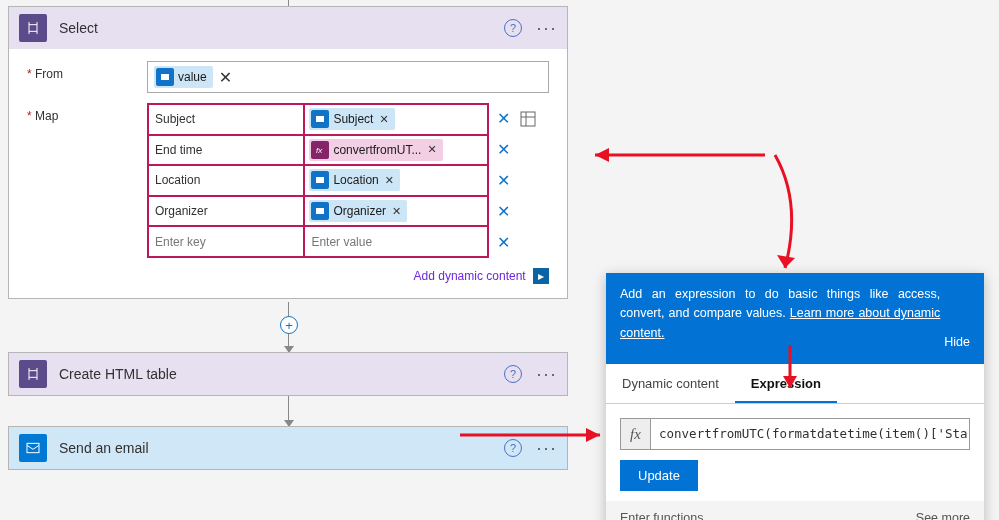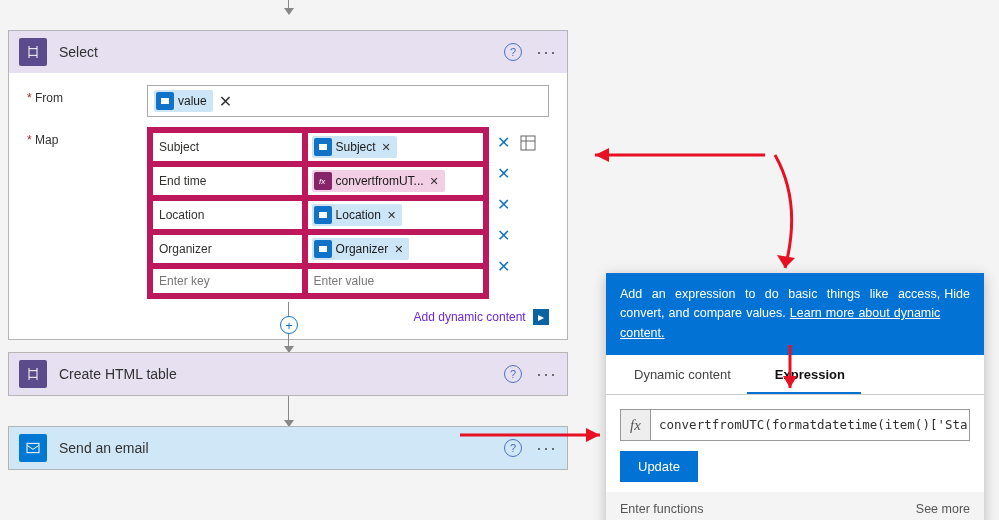--- a/index.html
+++ b/index.html
@@ -26,59 +26,59 @@
   .from-box { border:1px solid #aaa; height:32px; display:flex; align-items:center; padding:0 6px; gap:6px;}
   .token { display:inline-flex; align-items:center; height:22px; padding:0 6px 0 2px; border-radius:2px; font-size:12px; gap:4px;}
   .token .tk-icon { width:18px;height:18px;background:#1173c7;border-radius:2px;display:flex;align-items:center;justify-content:center; }
   .token .tk-icon svg{width:10px;height:10px;fill:#fff;}
   .token-blue { background:#cde6f7; color:#1a1a1a;}
   .token-pink { background:#f2cfe4; color:#1a1a1a;}
   .token-pink .tk-icon{ background:#86246a; }
   .token .tk-x { font-size:11px; color:#333; margin-left:2px;}
   .bare-x { font-size:16px; color:#333; }
   .map-table { width:100%; border-collapse:collapse; }
-  .map-table td { border:6px solid #be185d; height:30px; padding:4px 6px; font-size:12px; vertical-align:middle;}
+  .map-table td { border:2px solid #be185d; height:30px; padding:4px 6px; font-size:12px; vertical-align:middle;}
   .map-table td.val { padding:3px 4px;}
   .row-tail { width:60px; display:flex; align-items:center; gap:10px; justify-content:flex-start; padding-left:8px;}
   .row-x { color:#1173c7; font-size:16px; font-weight:300;}
   .switch-ic { width:16px;height:16px;}
   .empty-key, .empty-val { color:#777; }
   .add-dyn { text-align:right; font-size:12px; margin-top:6px;}
   .add-dyn a { color:#6d28d9; text-decoration:none;}
   .add-dyn .sq { display:inline-flex;width:16px;height:16px;background:#0a64a4;color:#fff;align-items:center;justify-content:center;font-size:12px;margin-left:4px;}
   .connector-line { position:absolute; left:288px; width:1px; background:#888;}
   .arrow-down::after{ content:""; position:absolute; left:-4px; bottom:-1px; border-left:5px solid transparent;border-right:5px solid transparent;border-top:7px solid #888;}
   .plus-circle{ position:absolute; left:280px; width:18px;height:18px;border:1px solid #1173c7;border-radius:50%;background:#fff;display:flex;align-items:center;justify-content:center;color:#1173c7;font-size:13px;}
 
   
   .panel { position:absolute; right:15px; top:273px; width:378px; background:#fff; box-shadow:0 3px 12px rgba(0,0,0,.25); }
   .panel-top { background:#0273d4; color:#fff; padding:12px 14px; font-size:12.5px; line-height:1.55; display:flex; gap:4px; text-align:justify;}
   .panel-top a { color:#fff; text-decoration:underline;}
-  .panel-hide { font-size:12.5px; }
+  .panel-hide { font-size:12.5px;margin-top:48px; }
   .tabs { display:flex; border-bottom:1px solid #ccc; }
-  .tab { padding:12px 16px 10px 28px; font-size:13px; color:#444;}
+  .tab { padding:12px 16px 10px 16px; font-size:13px; color:#444;}
   .tab.active { font-weight:600; border-bottom:2px solid #0273d4; color:#111;}
   .expr-row { display:flex; align-items:center; margin:14px 14px 10px 14px; border:1px solid #999;}
   .fx-badge { width:30px;height:30px; background:#eee; display:flex;align-items:center;justify-content:center;font-style:italic;font-family:serif;font-size:15px;color:#555;border-right:1px solid #999;}
   .expr-input { flex:1; padding:0 8px; font-family:Consolas,monospace; font-size:12.5px; height:30px; line-height:30px; overflow:hidden; white-space:nowrap;}
   .update-btn { margin:0 14px 10px 14px; background:#0273d4; color:#fff; border:none; padding:8px 18px; font-size:13px;}
   .funcs { background:#f4f4f4; padding:10px 14px; font-size:12.5px; color:#555; display:flex; justify-content:space-between;}
 
   
   .anno { position:absolute; pointer-events:none; }
   .anno svg { overflow:visible; }
   .anno path, .anno line { stroke:#e81123; stroke-width:3; fill:none; }
   .anno polygon { fill:#e81123; }
 </style>
 </head>
 <body>
 
 <div class="connector-line arrow-down" style="top:0; height:14px;"></div>
 
-<div class="card" style="top:30px;">
+<div class="card" style="top:6px;">
   <div class="card-header select-hdr">
     <div class="hdr-icon purple-icon">
       <svg viewBox="0 0 24 24">
           <path d="M6 3 L6 21 M18 3 L18 21 M6 7 L18 7 M6 17 L18 17"></path>
         </svg>
     </div>
     <div class="hdr-title">Select</div>
     <div class="hdr-actions">
       <div class="help-icon">?</div>
       <div class="dots">···</div>

